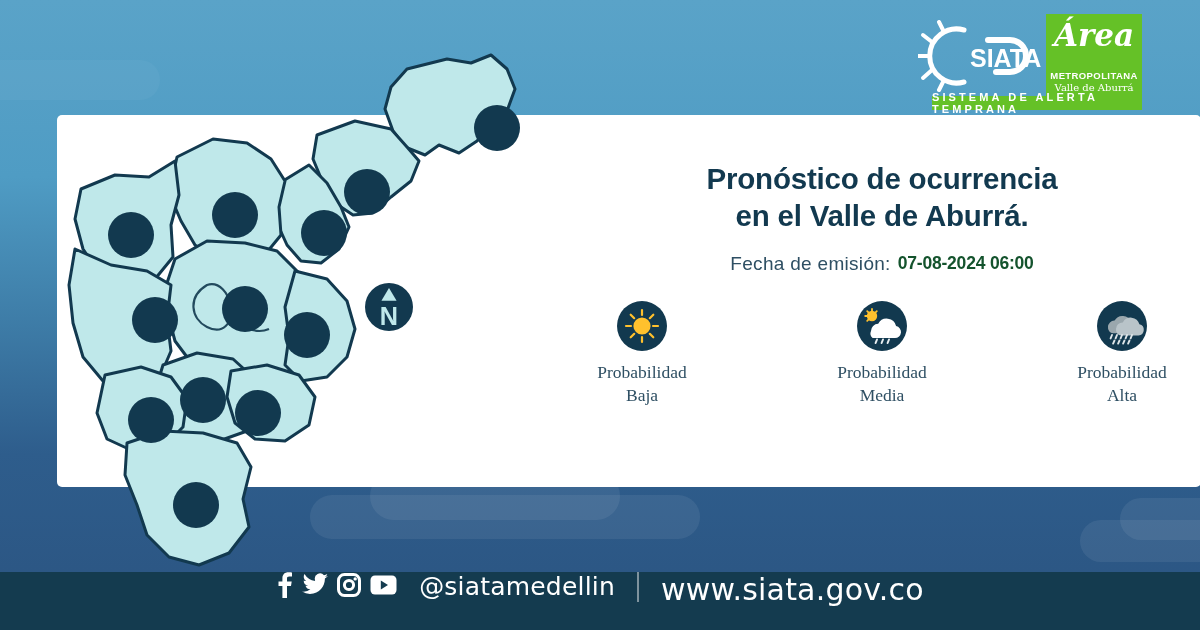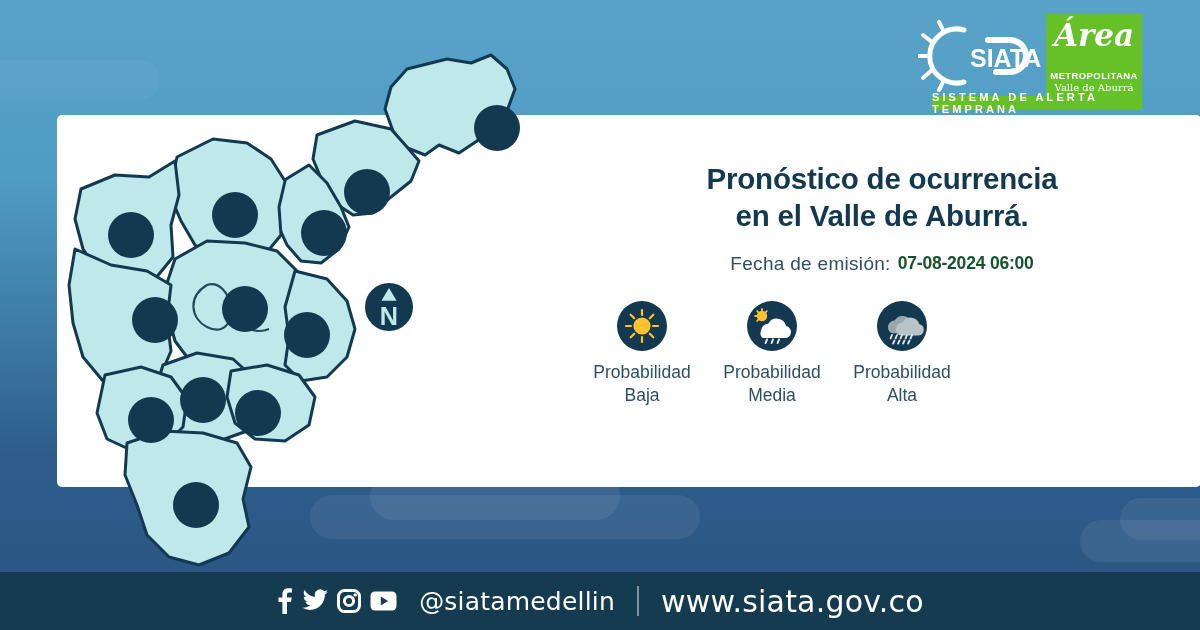--- a/index.html
+++ b/index.html
@@ -21,21 +21,21 @@
     border-radius:999px;
   }
   .bgcloud::before,.bgcloud::after{
     content:""; position:absolute; background:inherit; border-radius:50%;
   }
 
   
   #footer{
     position:absolute; left:0; right:0; bottom:0; height:58px;
     background:#143b4f;
-    display:flex; align-items:center; justify-content:center; gap:22px;
+    display:flex; align-items:flex-start; justify-content:center; gap:22px;
   }
   #social-icons{ display:flex; align-items:center; gap:9px; }
   #social-icons svg{ display:block; }
   #handle{
     color:#fff; font-size:25px; letter-spacing:.2px; font-weight:400;
     font-family:"DejaVu Sans", sans-serif;
   }
   #footer-divider{ width:2px; height:30px; background:rgba(255,255,255,.45); }
   #website{
     color:#fff; font-size:30px; letter-spacing:.2px; font-weight:400;
@@ -91,21 +91,21 @@
   #headline .hl{
     background:#12394f; color:#fff; padding:1px 6px 3px; border-radius:3px;
   }
   #date-row{
     margin-top:18px; display:flex; align-items:flex-start; justify-content:center; gap:7px;
   }
   #date-label{ color:#2e4f63; font-size:19px; letter-spacing:.3px; }
   #date-value{ color:#14532d; font-size:17.5px; font-weight:600; letter-spacing:-.2px; }
 
   #legend{
-    margin-top:26px; display:flex; justify-content:flex-start; 
+    margin-top:26px; display:flex; justify-content:space-between; gap:108px;font-family:Liberation Serif, serif;
   }
   .legend-item{ width:130px; text-align:center; }
   .legend-badge{
     width:50px; height:50px; border-radius:50%; background:#12394f;
     margin:0 auto 10px; position:relative;
   }
   .legend-label{
     color:#2e4f63; font-size:17.5px; line-height:1.3;
   }
 

